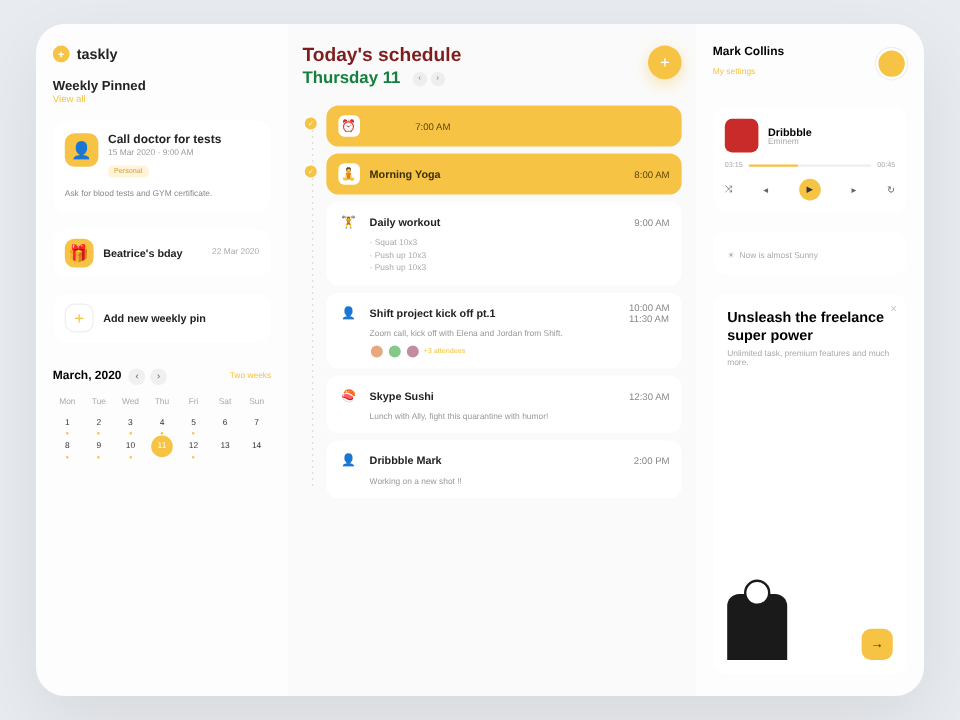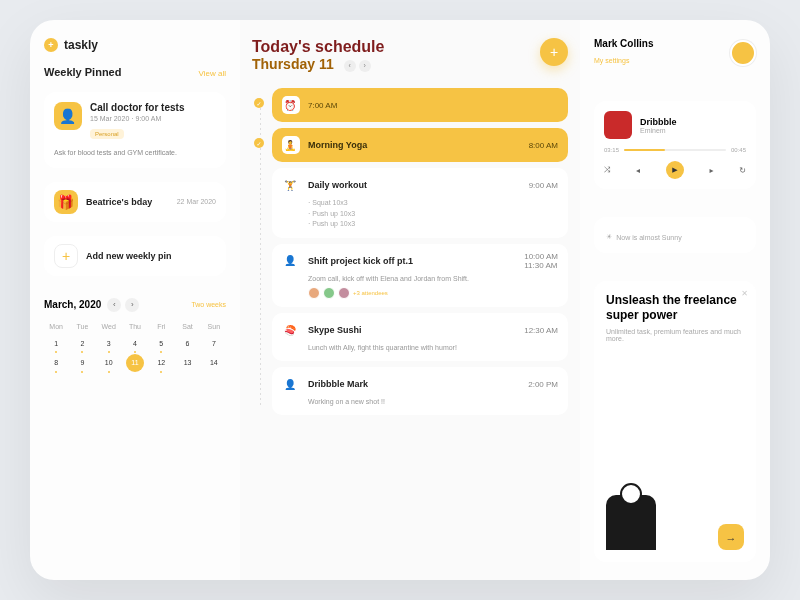--- a/index.html
+++ b/index.html
@@ -1,25 +1,25 @@
 <!DOCTYPE html>
 <html><head>
 <meta charset="utf-8">
 <style>
 * { box-sizing: border-box; margin: 0; padding: 0; font-family: -apple-system, BlinkMacSystemFont, 'Segoe UI', sans-serif; }
 body { background: #e8ebef; display: flex; justify-content: center; align-items: center; min-height: 600px; padding: 20px; }
 .app { background: #fdfdfd; border-radius: 24px; width: 740px; height: 560px; display: flex; overflow: hidden; box-shadow: 0 20px 60px rgba(0,0,0,0.08); }
 .col-left { width: 210px; padding: 18px 14px; display: flex; flex-direction: column; gap: 14px; }
 .col-mid { flex: 1; padding: 18px 12px; background: #fafafa; }
-.col-right { width: 190px; padding: 18px 14px; display: flex; flex-direction: column; gap: 28px; }
+.col-right { width: 190px; padding: 18px 14px; display: flex; flex-direction: column; gap: 16px; }
 
 .logo-row { display: flex; align-items: center; gap: 6px; font-weight: 600; font-size: 12px; color: #222; }
 .logo-dot { width: 14px; height: 14px; background: #f6c344; border-radius: 50%; display: flex; align-items: center; justify-content: center; color: #fff; font-size: 9px; }
 
-.section-head { display: flex; justify-content: space-between; align-items: baseline; }
+.section-head { display: flex; justify-content: space-between; align-items: baseline; flex-direction: column; }
 .section-head h3 { font-size: 11px; font-weight: 600; color: #222; }
 .section-head a { font-size: 8px; color: #f6c344; text-decoration: none; font-weight: 500; }
 
 .card { background: #fff; border-radius: 12px; padding: 10px; }
 .pin-card { display: flex; flex-direction: column; gap: 8px; }
 .pin-top { display: flex; gap: 8px; }
 .pin-icon { width: 28px; height: 28px; background: #f6c344; border-radius: 8px; display: flex; align-items: center; justify-content: center; font-size: 14px; }
 .pin-title { font-size: 10px; font-weight: 600; color: #222; }
 .pin-date { font-size: 7px; color: #999; margin-top: 2px; }
 .tag { display: inline-block; font-size: 6px; padding: 2px 5px; border-radius: 4px; margin-top: 3px; }
@@ -35,36 +35,36 @@
 .nav-arrows { display: flex; gap: 4px; }
 .nav-arrow { width: 14px; height: 14px; border-radius: 50%; background: #f0f0f0; display: flex; align-items: center; justify-content: center; font-size: 8px; color: #666; cursor: pointer; }
 .cal-grid { display: grid; grid-template-columns: repeat(7, 1fr); gap: 2px; font-size: 7px; text-align: center; margin-top: 8px; }
 .cal-day-name { color: #aaa; font-weight: 500; padding: 3px 0; }
 .cal-day { padding: 5px 0; color: #333; position: relative; cursor: pointer; }
 .cal-day.sel { background: #f6c344; color: #fff; border-radius: 50%; width: 18px; height: 18px; margin: 0 auto; display: flex; align-items: center; justify-content: center; }
 .cal-day .dot { position: absolute; bottom: -1px; left: 50%; transform: translateX(-50%); width: 2px; height: 2px; background: #f6c344; border-radius: 50%; }
 
 .mid-head { display: flex; align-items: flex-start; gap: 10px; margin-bottom: 16px; }
 .mid-title h1 { font-size: 16px; font-weight: 700; color: #7f1d1d; }
-.mid-title h2 { font-size: 14px; font-weight: 700; color: #a16207; }
+.mid-title h2 { font-size: 14px; font-weight: 700; color: #15803d; }
 .add-btn { width: 28px; height: 28px; background: #f6c344; border-radius: 50%; display: flex; align-items: center; justify-content: center; color: #fff; font-size: 14px; cursor: pointer; box-shadow: 0 4px 12px rgba(246,195,68,0.4); }
 .mini-arrows { display: flex; gap: 3px; margin-top: 3px; margin-left: 4px; }
 .mini-arrow { width: 12px; height: 12px; border-radius: 50%; background: #eee; display: flex; align-items: center; justify-content: center; font-size: 7px; cursor: pointer; color: #888;}
 
 .schedule { display: flex; flex-direction: column; gap: 6px; padding-left: 20px; position: relative; }
 .schedule::before { content:''; position:absolute; left:8px; top:10px; bottom:10px; width:1px; background: repeating-linear-gradient(to bottom, #ddd 0 2px, transparent 2px 5px); }
 .task { background: #fff; border-radius: 10px; padding: 8px 10px; display: flex; flex-direction: column; gap: 4px; position: relative; }
 .task.hl { background: #f6c344; }
 .task-row1 { display: flex; align-items: center; gap: 8px; }
 .task-icon { width: 18px; height: 18px; border-radius: 5px; display: flex; align-items: center; justify-content: center; font-size: 10px; }
 .task.hl .task-icon { background: #fff; }
 .task-name { font-size: 9px; font-weight: 600; color: #222; flex: 1; }
 .task.hl .task-name { color: #3a2f0a; }
 .task-time { font-size: 8px; color: #888; font-weight: 500; }
-.task.hl .task-time { color: #5c4808; }
+.task.hl .task-time { color: #5c4808; margin-left: 38px; }
 .task-desc { font-size: 7px; color: #999; line-height: 1.4; padding-left: 26px; }
 .task ul { list-style: none; padding-left: 26px; }
 .task ul li { font-size: 7px; color: #aaa; line-height: 1.5; }
 .task ul li::before { content: '· '; }
 .attendees { display: flex; align-items: center; gap: 3px; padding-left: 26px; }
 .ava { width: 12px; height: 12px; border-radius: 50%; background: #ddd; border: 1px solid #fff; }
 .ava.a1{background:#e8a87c;} .ava.a2{background:#85c88a;} .ava.a3{background:#c38d9e;}
 .att-more { font-size: 6px; color: #f6c344; font-weight: 500; }
 .tick { position: absolute; left: -18px; top: 10px; width: 10px; height: 10px; border-radius: 50%; background: #f6c344; color: #fff; font-size: 6px; display: flex; align-items: center; justify-content: center; }
 

